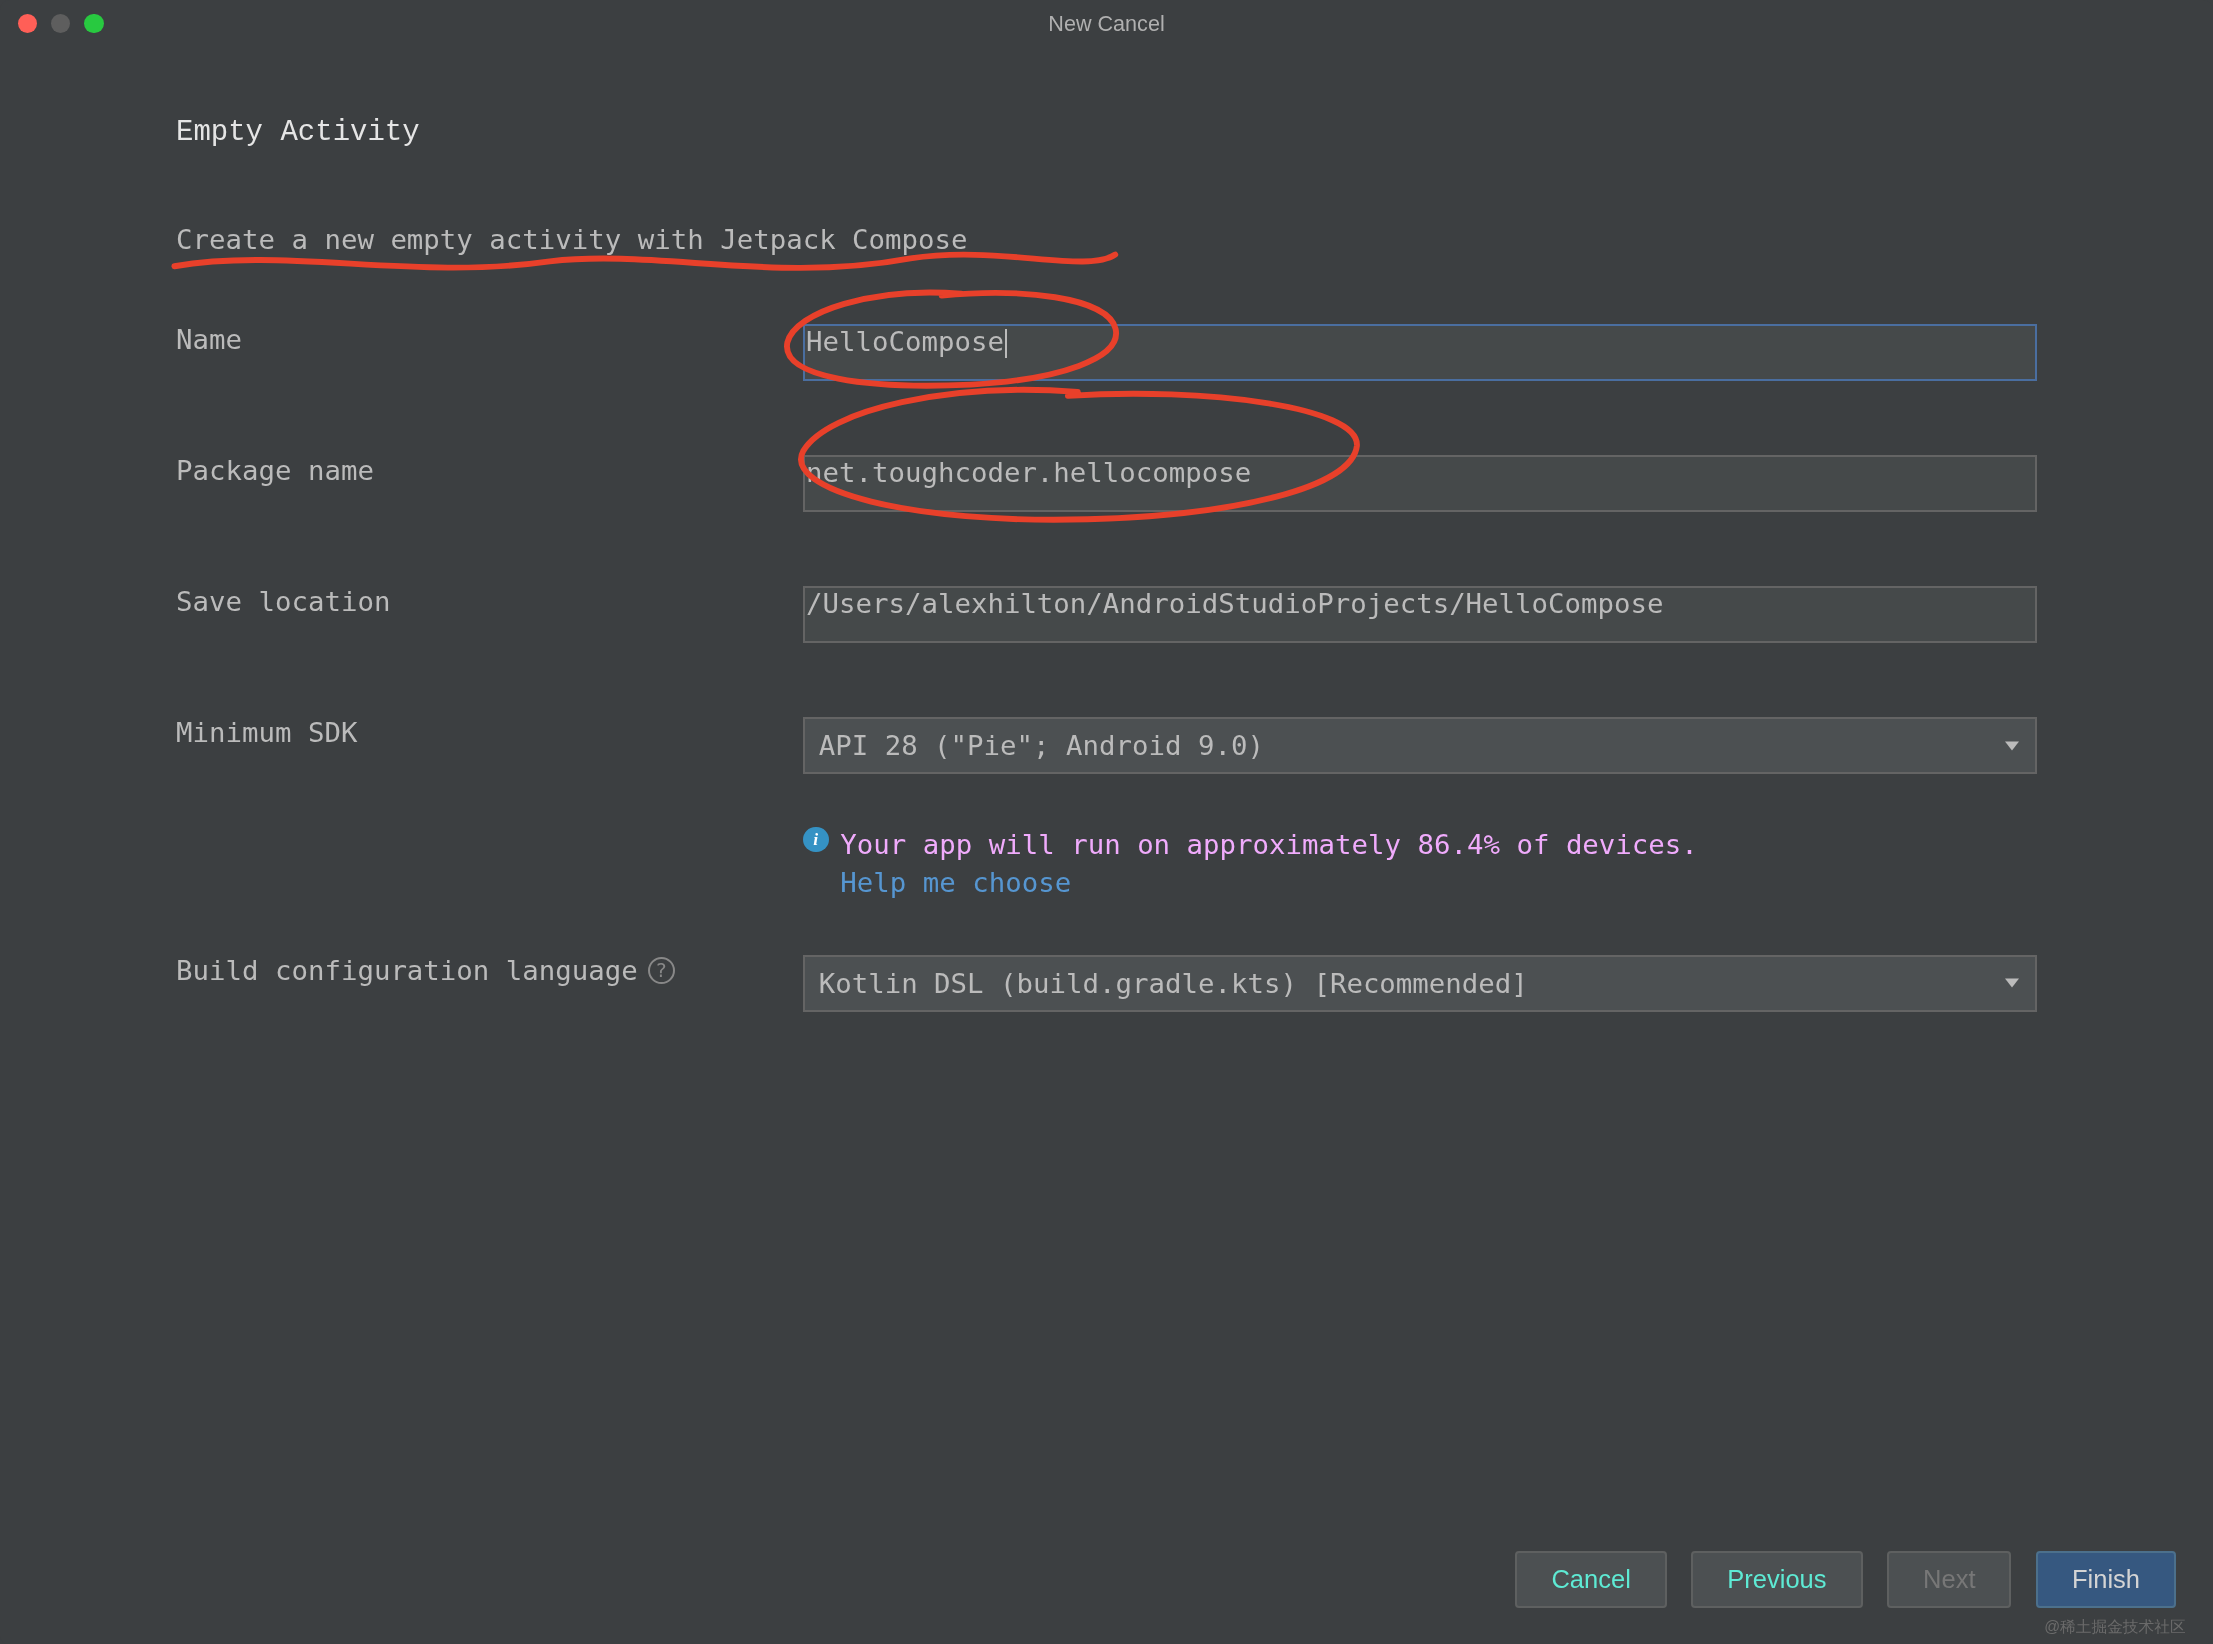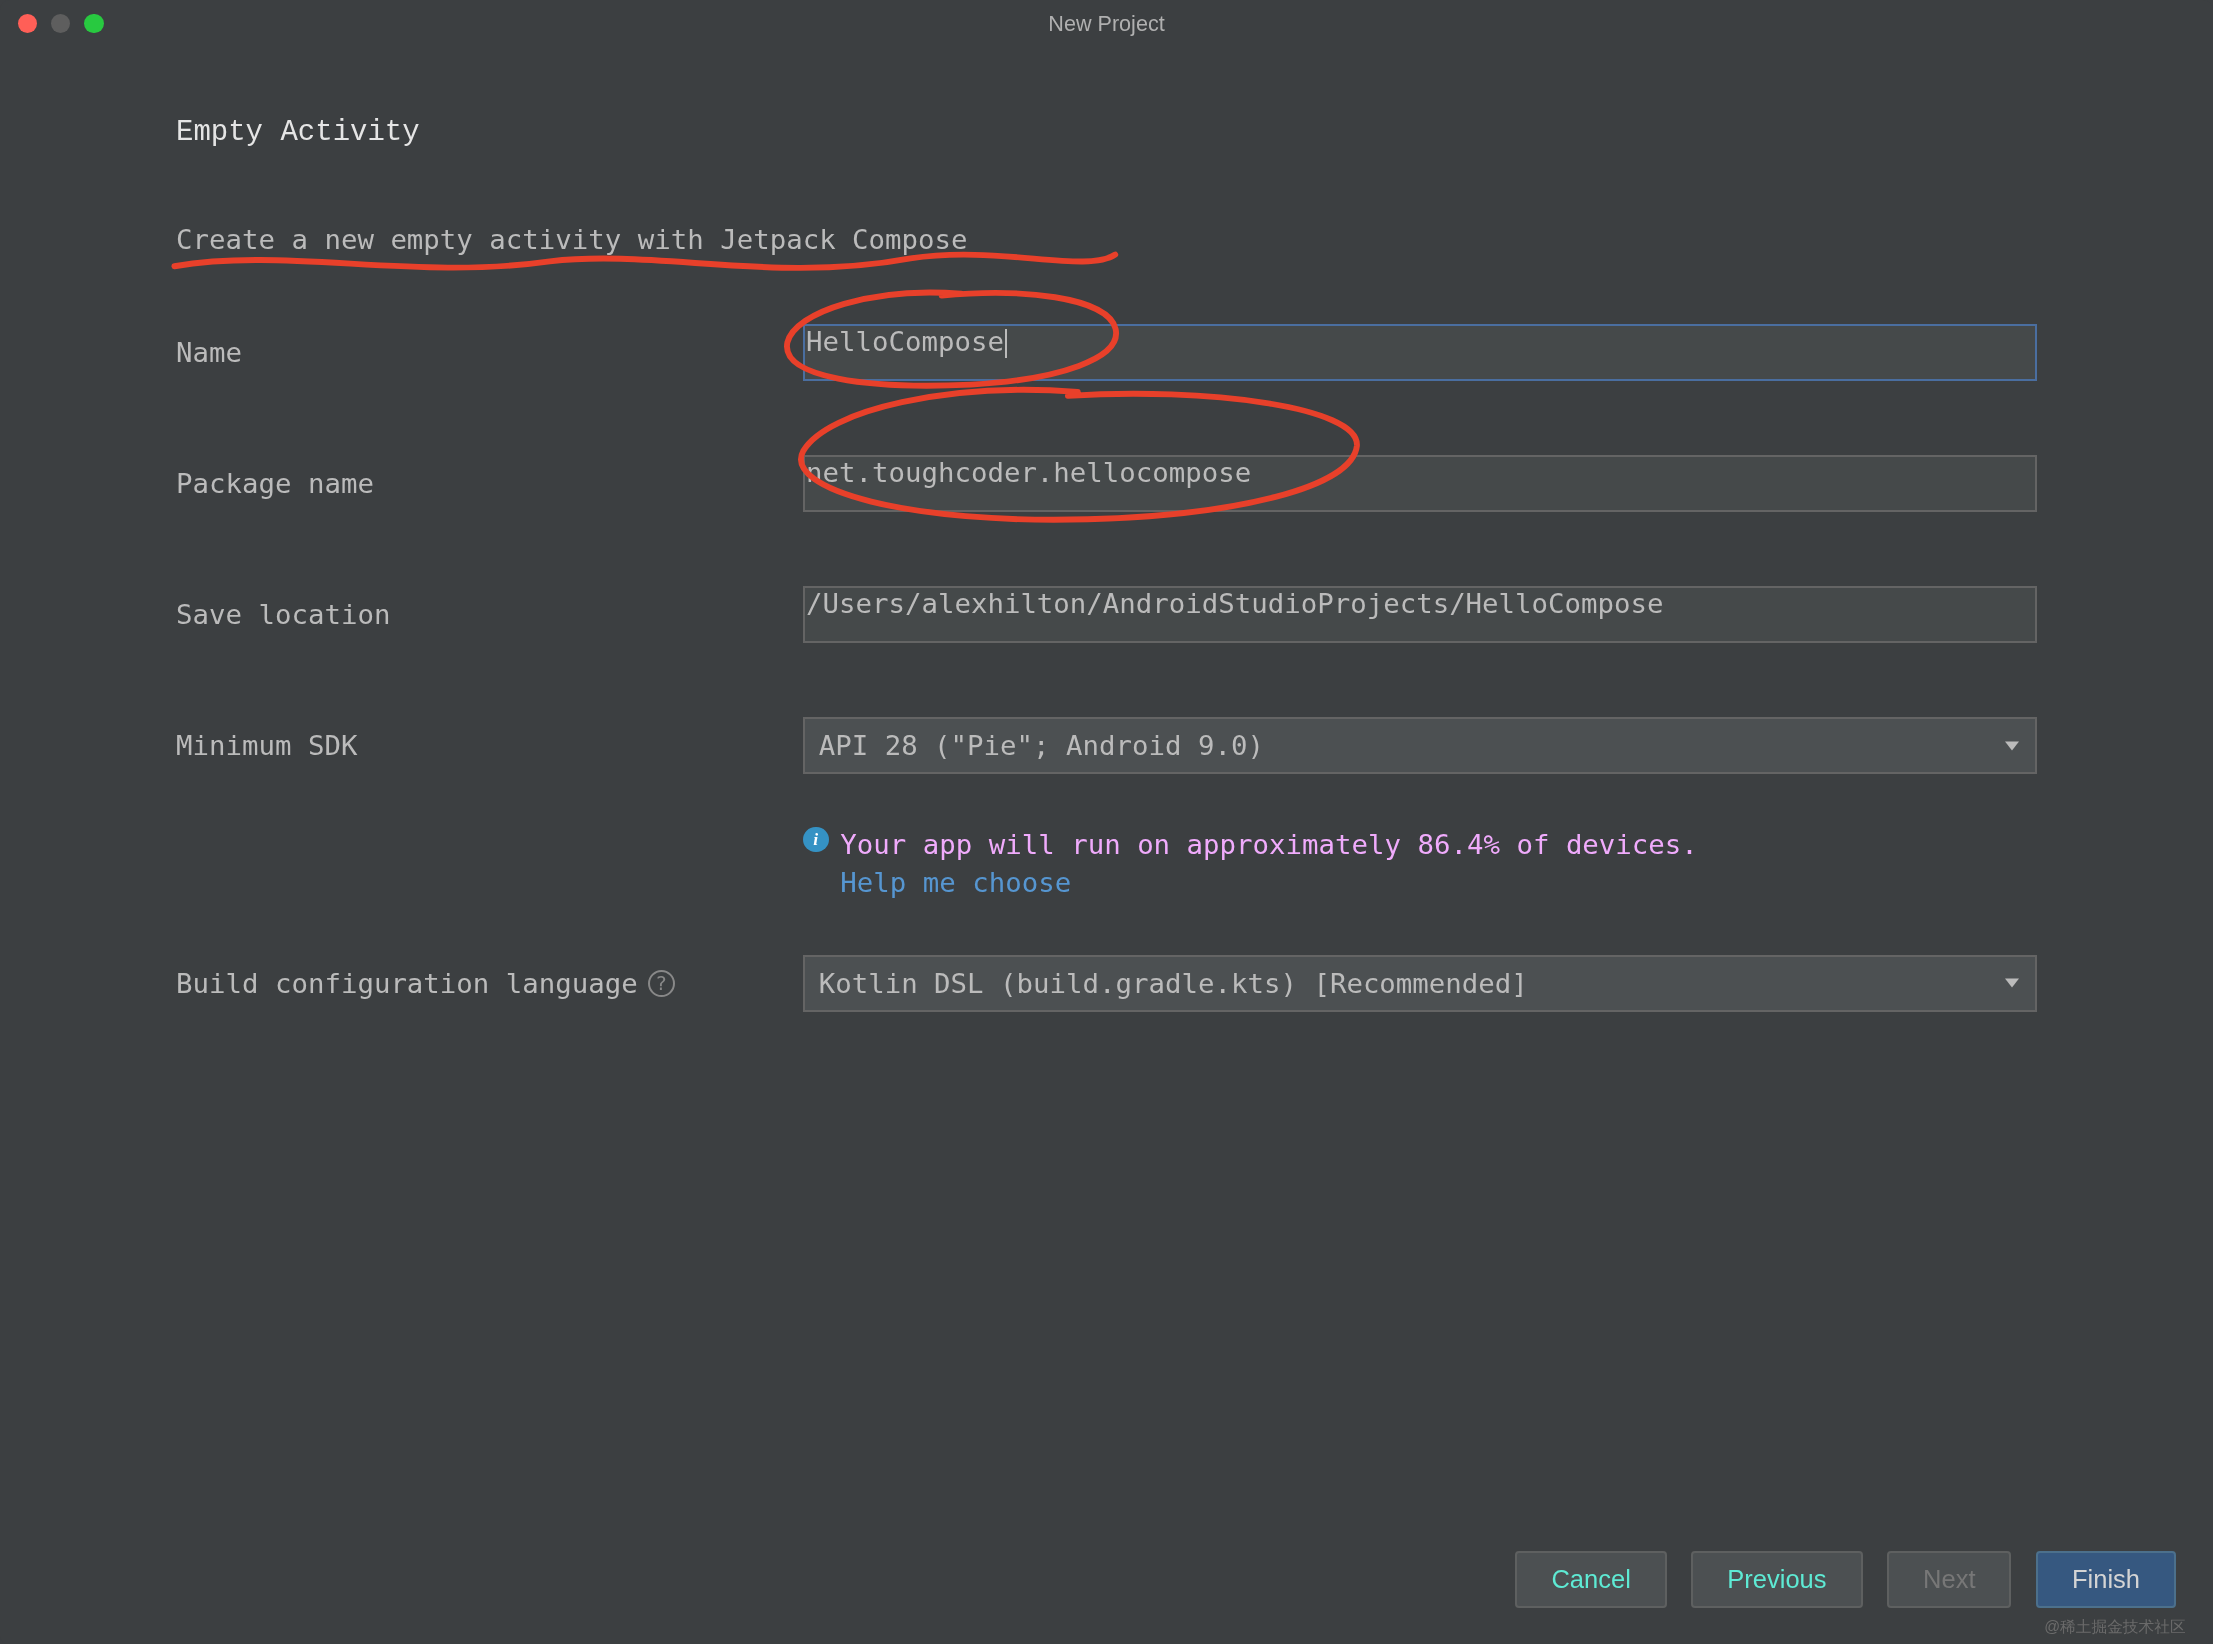--- a/index.html
+++ b/index.html
@@ -61,21 +61,21 @@
       margin-bottom: 75px;
       font-family: Liberation Mono, monospace;
     }
     .subheading {
       font-size: 27.4px;
       color: #bbbbbb;
       margin-bottom: 69px;
     }
     .form-row {
       display: flex;
-      align-items: center;
+      align-items: flex-start;
       margin-bottom: 74px;
       position: relative;
     }
     .form-row.sdk-row { margin-bottom: 49px; }
     .form-label {
       width: 627px;
       font-size: 27.4px;
       color: #bbbbbb;
       flex-shrink: 0;
       display: flex;
@@ -222,21 +222,21 @@
 </head>
 <body>
 
 <div class="window">
   <div class="titlebar">
     <div class="traffic-lights">
       <div class="traffic-light tl-close"></div>
       <div class="traffic-light tl-min"></div>
       <div class="traffic-light tl-max"></div>
     </div>
-    <div class="titlebar-title">New Project</div>
+    <div class="titlebar-title">New Cancel</div>
   </div>
 
   <div class="content">
     <div class="heading">Empty Activity</div>
     <div class="subheading">Create a new empty activity with Jetpack Compose</div>
 
     <div class="form-row">
       <div class="form-label">Name</div>
       <div class="form-input focused">
         <span>HelloCompose</span><span class="caret"></span>

